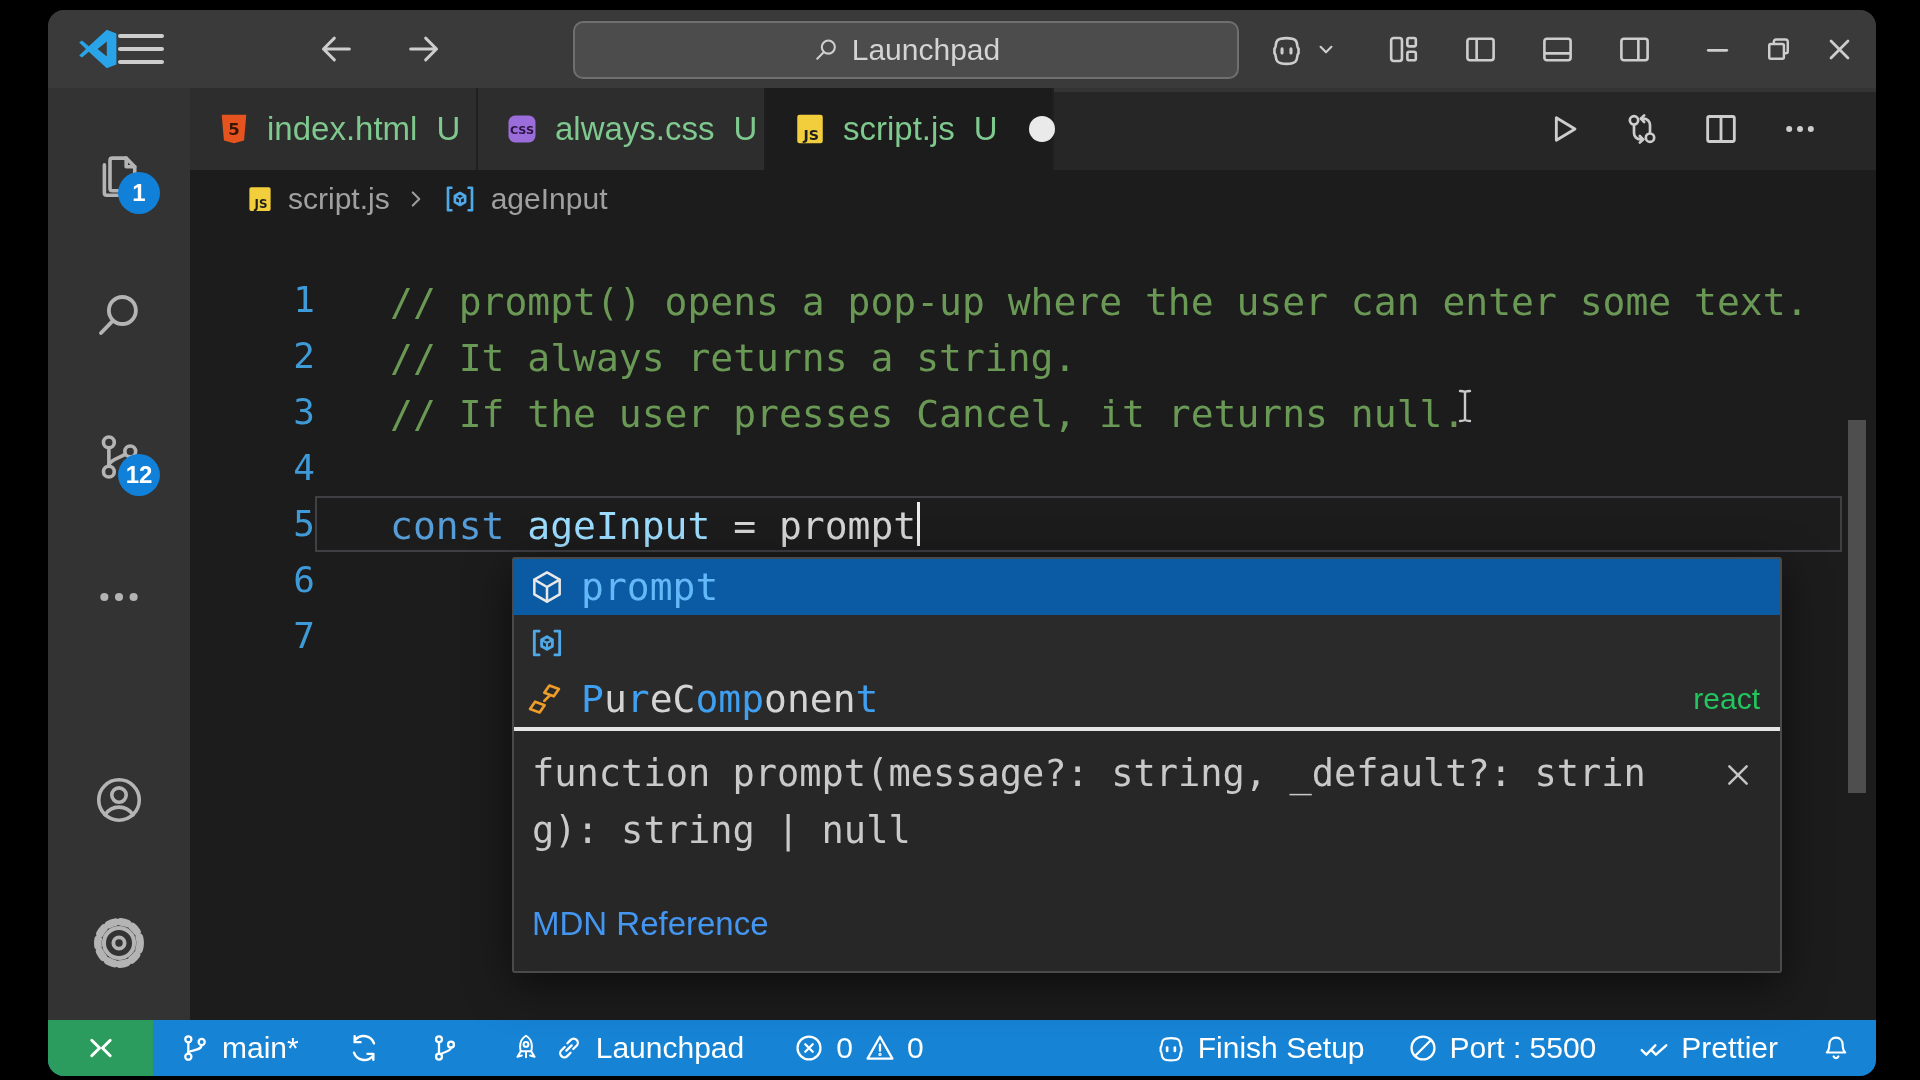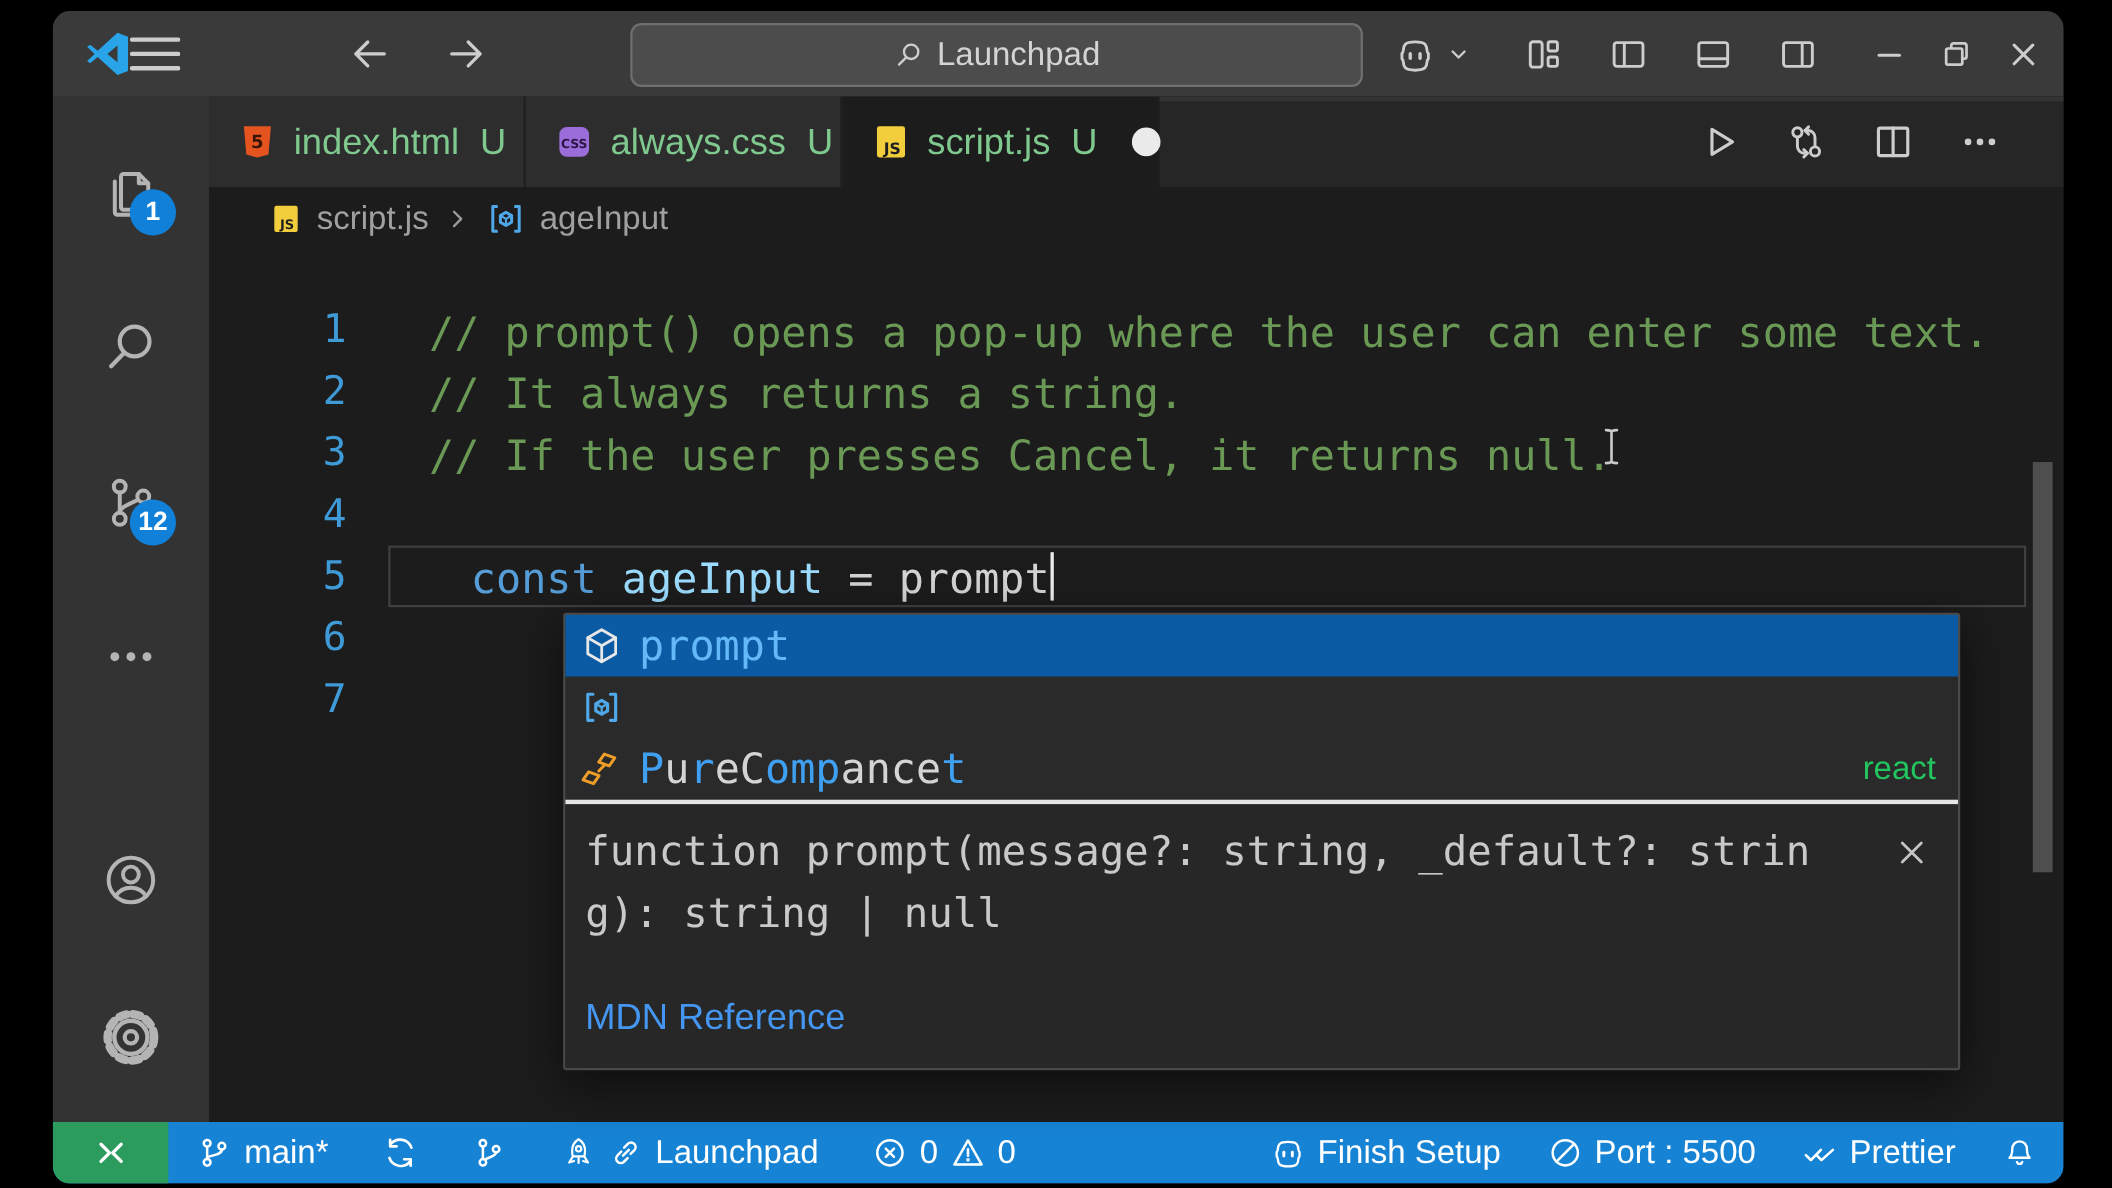--- a/index.html
+++ b/index.html
@@ -53,21 +53,21 @@
               color:#a0a0a0;font-size:30px;}
   .breadcrumb .ficon{width:30px;height:30px;}
   .bc-chev{width:26px;height:26px;color:#9a9a9a;}
   .bc-sym{width:36px;height:36px;color:#4fa8e8;}
 
   
   .code{position:relative;padding-top:44px;font-family:"DejaVu Sans Mono",monospace;font-size:38px;}
   .crow{display:flex;height:56px;line-height:56px;}
   .ln{flex:0 0 125px;width:125px;text-align:right;color:#3f9bd8;font-size:36px;}
   .lc{flex:1;padding-left:73px;margin-right:34px;border:2px solid transparent;white-space:pre;min-height:52px;}
-  .crow.current .lc{border-color:#3f3f44;margin-left:38px;}
+  .crow.current .lc{border-color:#3f3f44;}
   .tk-comment{color:#6A9955;} .tk-keyword{color:#569CD6;} .tk-variable{color:#9CDCFE;} .tk-plain{color:#d4d4d4;}
   .caret{display:inline-block;width:3px;height:44px;background:#ececec;vertical-align:-7px;margin-left:1px;}
   .ibeam{position:absolute;left:1262px;top:300px;width:26px;height:36px;color:#c9c9c9;z-index:3;}
   .vscrollbar{position:absolute;right:10px;top:332px;width:18px;height:373px;background:#4e4e4e;z-index:2;}
 
   
   .suggest{position:absolute;left:322px;top:469px;width:1270px;box-sizing:border-box;background:#2a2a2b;
            border:2px solid #4a4a4a;border-radius:3px;box-shadow:0 12px 44px rgba(0,0,0,.55);z-index:5;}
   .sg-row{height:56px;display:flex;align-items:center;padding:0 20px 0 14px;gap:15px;
           font-family:"DejaVu Sans Mono",monospace;font-size:38px;color:#d4d4d4;}
@@ -391,21 +391,21 @@
                 </span>
               </div>
               <div class="sg-row">
                 <span class="ico sg-icon ic-class">
                   <svg viewBox="0 0 24 24" stroke="currentColor" fill="none" stroke-linecap="round" stroke-linejoin="round" stroke-width="1.7">
                     <path d="M13.5 3.5l6 2.2-3.2 4.6-6-2.2z"></path>
                     <path d="M4.5 13.7l6 2.2-3.2 4.6-6-2.2z"></path>
                     <path d="M10.3 13.2l3.4-3.4"></path>
                   </svg>
                 </span>
-                <span class="sg-label"><span class="match">P</span><span>u</span><span class="match">r</span><span>eC</span><span class="match">omp</span><span>ance</span><span class="match">t</span></span>
+                <span class="sg-label"><span class="match">P</span><span>u</span><span class="match">r</span><span>eC</span><span class="match">omp</span><span>onen</span><span class="match">t</span></span>
                 <span class="sg-detail">react</span>
               </div>
             </div>
           <div class="sg-doc">
             <div class="sig">function prompt(message?: string, _default?: strin</div>
             <div class="sig">g): string | null</div>
             <div class="mdn">MDN Reference</div>
             <button class="sg-close ico">
               <svg viewBox="0 0 24 24" stroke="currentColor" stroke-width="1.9" stroke-linecap="round">
                   <line x1="5.5" y1="5.5" x2="18.5" y2="18.5"></line>

